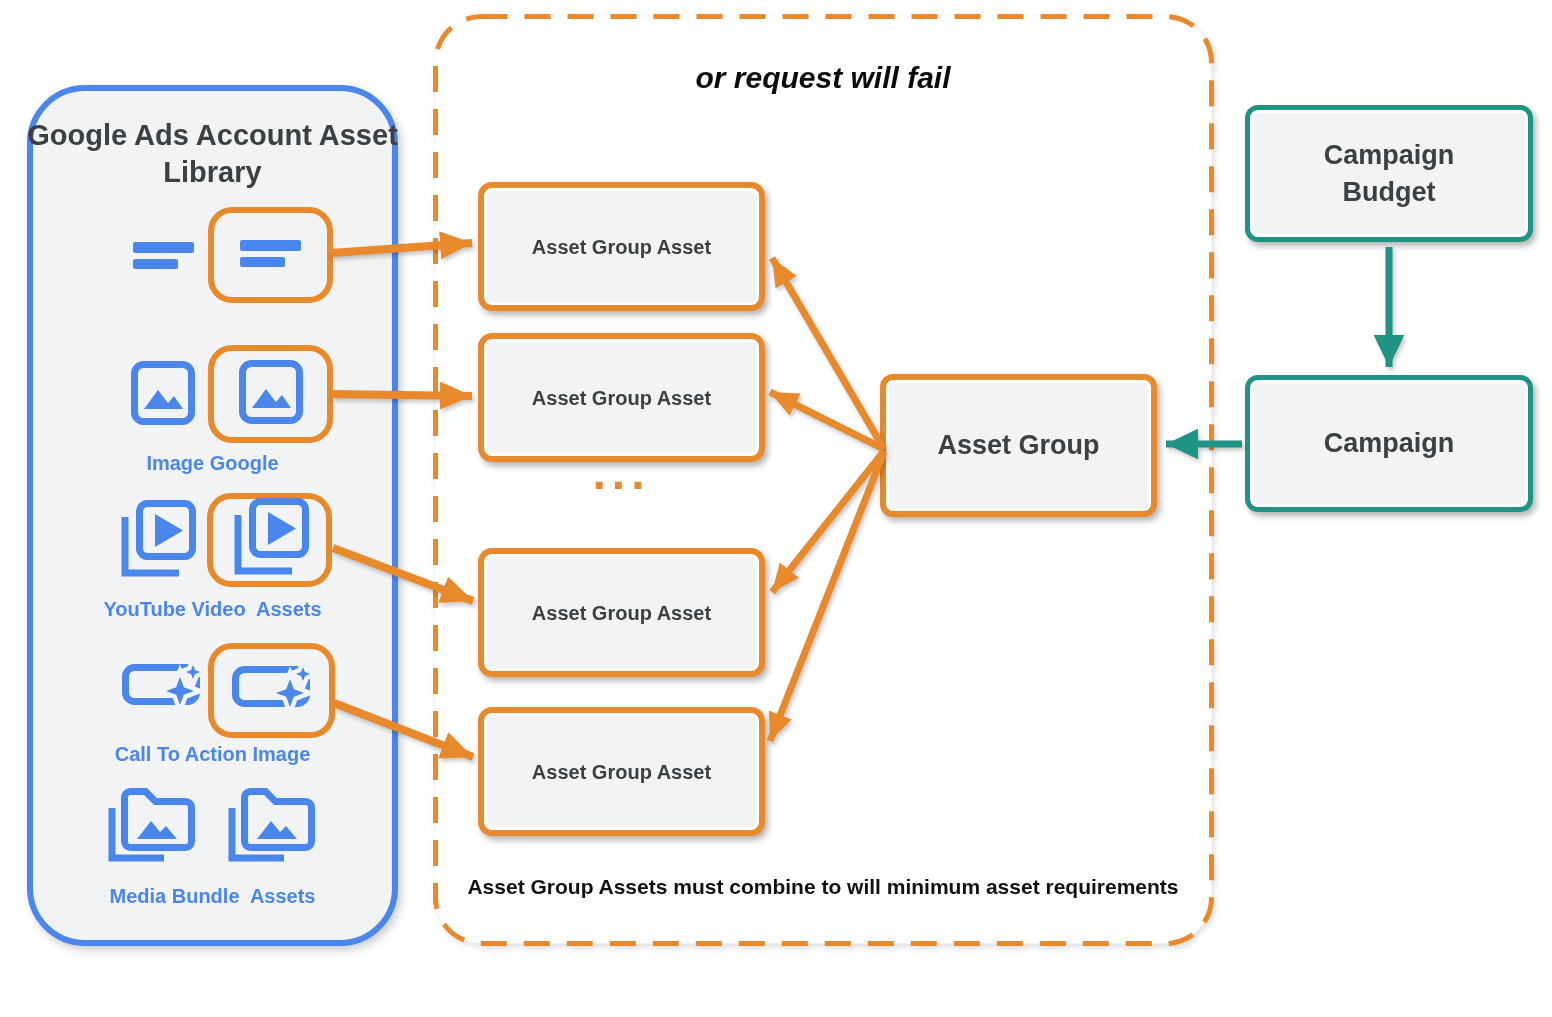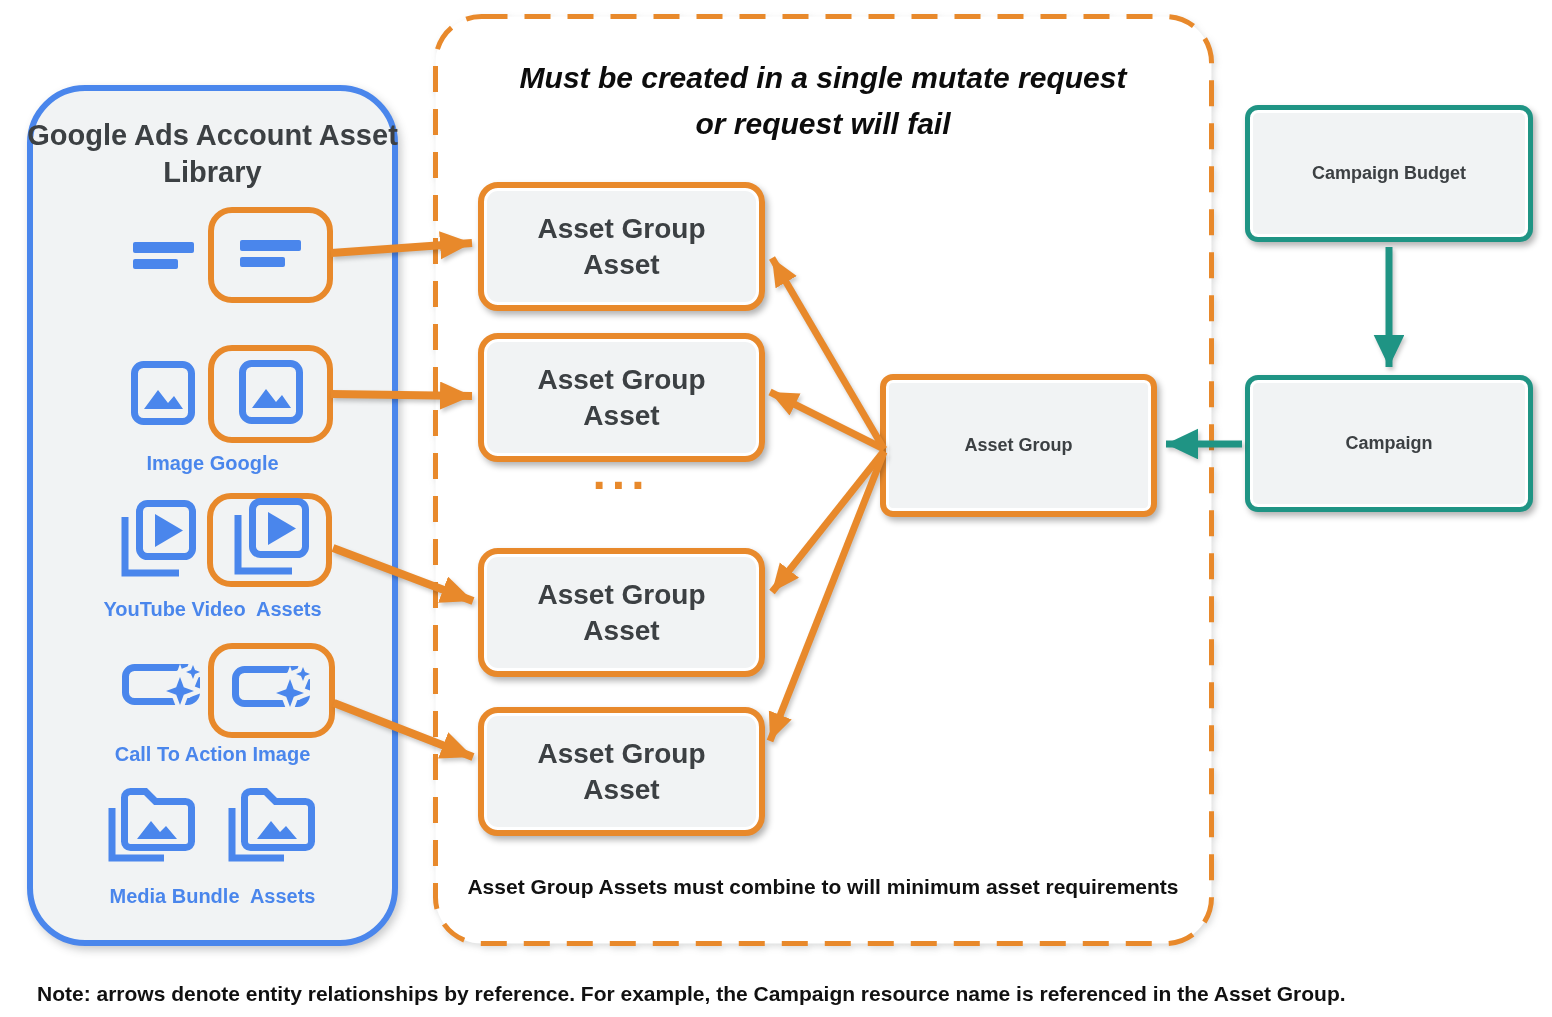--- a/index.html
+++ b/index.html
@@ -38,41 +38,41 @@
 
   
   .dashed-svg{position:absolute; left:0; top:0; pointer-events:none;
     filter:drop-shadow(2px 3px 3px rgba(60,64,67,.18));}
   .mutate-title{
     position:absolute; left:433px; top:55px; width:780px; text-align:center;
     font-size:30px; font-weight:bold; font-style:italic; color:#0c0c0c; line-height:46px;
   }
   .agabox{
     position:absolute; left:478px; width:287px; height:129px;
-    background:var(--panel_bg); border:6px solid var(--orange); border-radius:20px;
+    background:var(--panel_bg); border:6px solid var(--orange); border-radius:14px;
     box-shadow:inset 0 0 0 3px #fff, 3px 4px 6px rgba(0,0,0,.3);
     display:flex; align-items:center; justify-content:center; text-align:center;
-    font-size:28px; font-weight:bold; color:var(--dark_text); line-height:36px;
+    font-size:20px; font-weight:bold; color:var(--dark_text); line-height:36px;
   }
   .agabox span{display:block; width:200px;}
   .ellipsis{
     position:absolute; left:478px; top:440px; width:287px; height:70px;
     text-align:center; color:var(--orange); font-size:48px; font-weight:800;
     letter-spacing:6px; line-height:66px;
   }
   .footnote{
     position:absolute; left:433px; top:875px; width:780px; text-align:center;
     font-size:21px; font-weight:bold; color:var(--black_text);
   }
 
   
   .entity{
     position:absolute; background:var(--panel_bg); border-radius:13px;
     display:flex; align-items:center; justify-content:center; text-align:center;
-    font-size:18px; font-weight:bold; color:var(--dark_text); line-height:37px;
+    font-size:27px; font-weight:bold; color:var(--dark_text); line-height:37px;
   }
   .entity.orange{border:6px solid var(--orange);
     box-shadow:inset 0 0 0 3px #fff, 3px 4px 6px rgba(0,0,0,.3);}
   .entity.teal{border:5px solid var(--teal);
     box-shadow:inset 0 0 0 3px #fff, 3px 4px 6px rgba(0,0,0,.3);}
   #asset-group{left:880px; top:374px; width:277px; height:143px;}
   #campaign-budget{left:1245px; top:105px; width:288px; height:137px;}
   #campaign-budget span{display:block; width:200px;}
   #campaign{left:1245px; top:375px; width:288px; height:137px;}
 
@@ -91,21 +91,20 @@
 </head>
 <body>
 
 <div class="stage">
 
   <svg class="dashed-svg" width="1552" height="1017">
     <rect x="435.5" y="16.5" width="776" height="927" rx="46" fill="#ffffff" stroke="var(--orange)" stroke-width="5" stroke-dasharray="26 17"></rect>
   </svg>
 
   <div class="mutate-title">
-    <div>Must be created in a single mutate request</div>
     <div>or request will fail</div>
   </div>
 
   <div class="panel"></div>
   <div class="panel-title">Google Ads Account Asset Library</div>
 
   <div class="plain-icon" style="left:133px; top:240px; width:62px; height:30px;">
     <svg width="62" height="30" viewBox="0 0 62 30">
       <rect class="ic-fl" x="0" y="2" width="61" height="11" rx="2"></rect>
       <rect class="ic-fl" x="0" y="19" width="45" height="10" rx="2"></rect>
@@ -235,15 +234,14 @@
 
     <line class="oline" x1="884" y1="449" x2="772" y2="258" stroke-width="7" marker-end="url(#mo)"></line>
     <line class="oline" x1="884" y1="449" x2="770" y2="392" stroke-width="7" marker-end="url(#mo)"></line>
     <line class="oline" x1="884" y1="451" x2="772" y2="592" stroke-width="7" marker-end="url(#mo)"></line>
     <line class="oline" x1="884" y1="452" x2="770" y2="741" stroke-width="7" marker-end="url(#mo)"></line>
 
     <line class="tline" x1="1389" y1="247" x2="1389" y2="367" stroke-width="7" marker-end="url(#mt)"></line>
     <line class="tline" x1="1242" y1="444" x2="1166" y2="444" stroke-width="7" marker-end="url(#mt)"></line>
   </svg>
 
-  <div class="note">Note: arrows denote entity relationships by reference. For example, the Campaign resource name is referenced in the Asset Group.</div>
 
 </div>
 
 </body></html>

